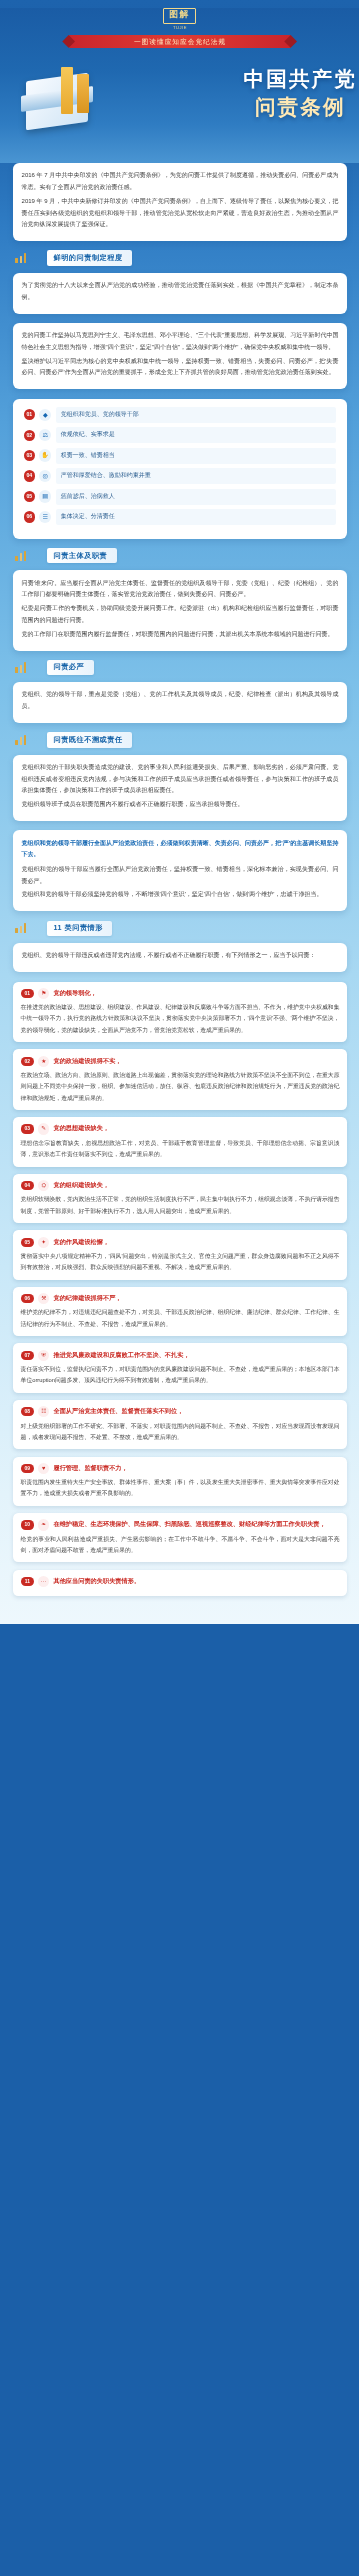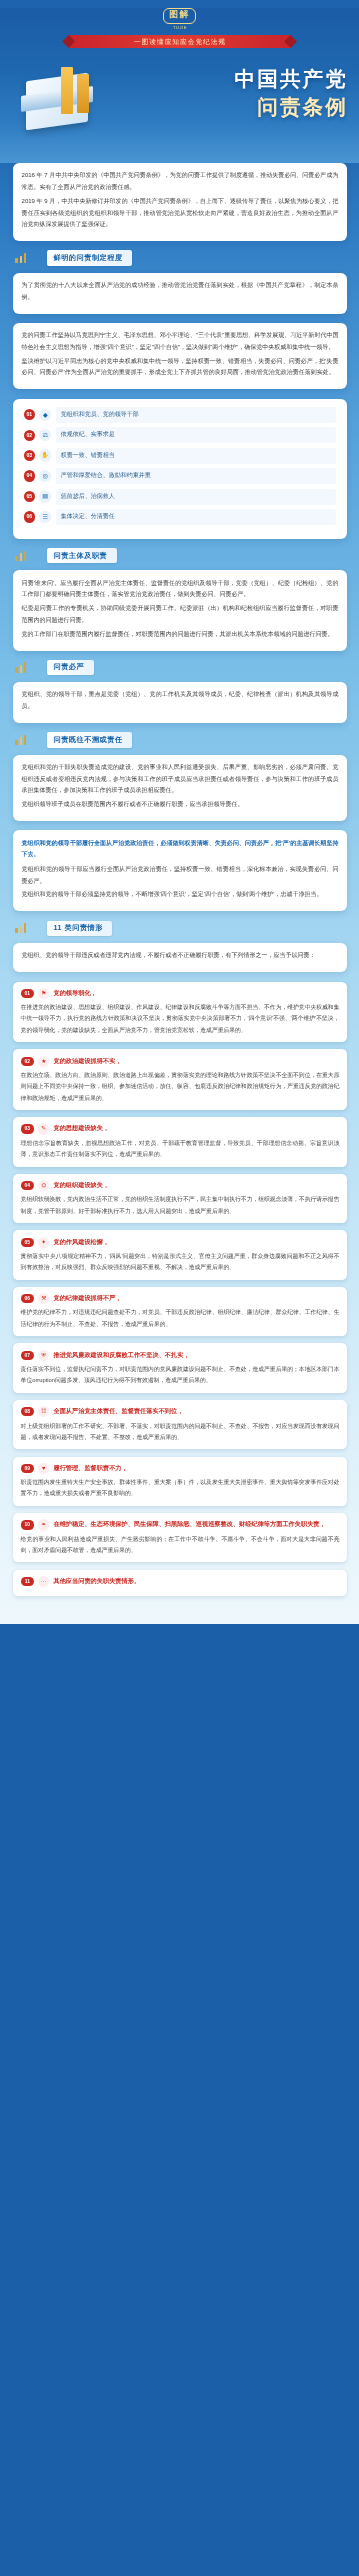--- a/index.html
+++ b/index.html
@@ -25,21 +25,21 @@
     text-align: center;
   }
   .logo-tu {
     margin: 8.2px auto 0;
     width: 34px; height: 20.6px;
     position: relative;
   }
   .logo-tu .tu-box {
     width: 33px; height: 16px;
     border: 1.5px solid #f3d98a;
-    border-radius: 6px;
+    border-radius: 1px;
     color: #f3d98a;
     font-size: 8.8px;
     font-weight: bold;
     line-height: 11.3px;
     letter-spacing: 1.5px;
   }
   .logo-tu .tu-sub {
     margin-top: 1px;
     font-size: 4.1px;
     color: #f3d98a;
@@ -99,32 +99,32 @@
     position: absolute;
     top: 0;
     width: 12.4px; height: 47px;
     background: linear-gradient(180deg,#f6c85a,#e8a82d);
     border-radius: 1px;
   }
   .book .p1 { left: 40px; }
   .book .p2 { left: 56px; height: 39px; top: 7.2px; background: linear-gradient(180deg,#f3b94a,#d9941f); }
   .main-title {
     position: absolute;
-    right: 12px; top: 3.1px;
+    right: 3px; top: 3.1px;
     text-align: right;
   }
   .main-title .l1, .main-title .l2 {
     font-size: 20.6px;
     font-weight: bold;
     color: #ffffff;
     letter-spacing: 2.1px;
     text-shadow: 0 1.5px 4.1px rgba(0,40,90,.45);
     line-height: 1.35;
   }
-  .main-title .l2 { color: #ffe9b5; }
+  .main-title .l2 { color: #ffe9b5; text-align: center; }
 
   
   .wrap { padding: 0 13.4px; }
   .card {
     background: #ffffff;
     border-radius: 6.2px;
     padding: 7.2px 8.2px 8.2px;
     margin: 0 0 9.3px;
     box-shadow: 0 2.1px 6.2px rgba(10,60,110,.14);
     font-size: 6px;

